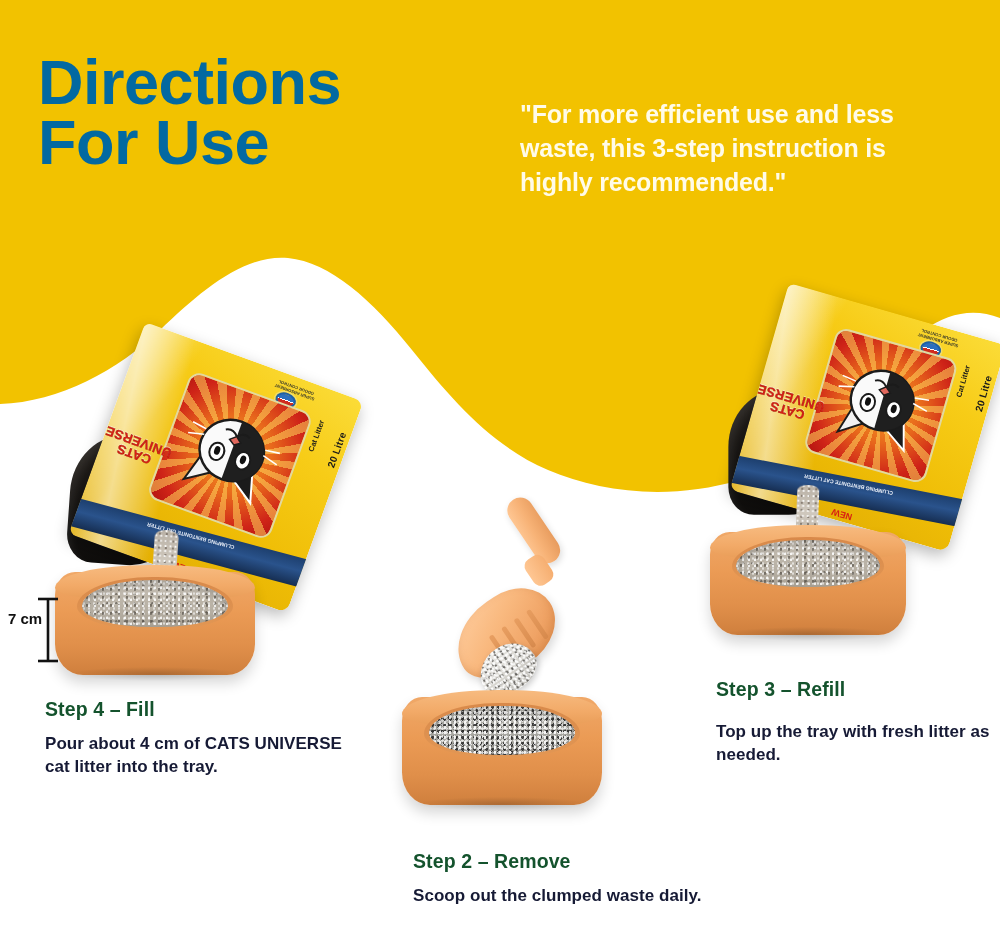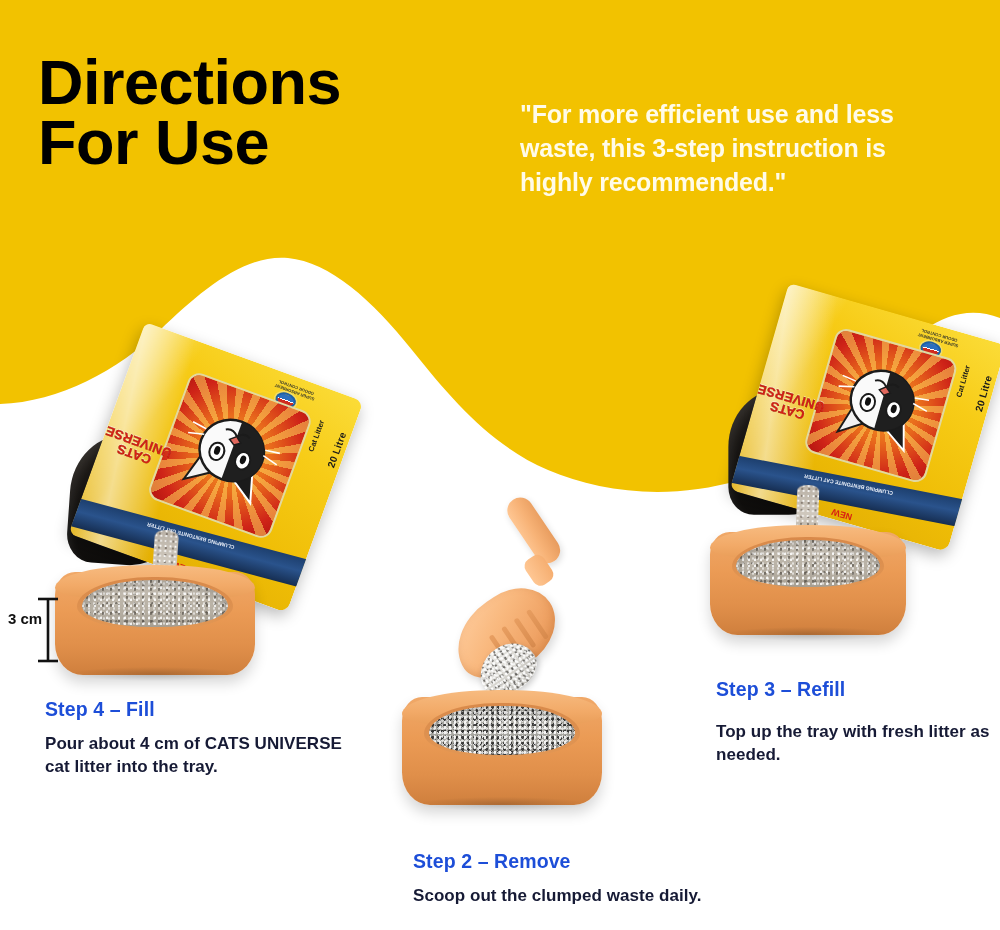--- a/index.html
+++ b/index.html
@@ -12,38 +12,38 @@
   }
   #page { position:relative; width:1000px; height:930px; background:#fff; overflow:hidden; }
 
   
   .banner-wrap { position:absolute; left:0; top:0; width:1000px; height:500px; z-index:1; }
   .banner-wrap svg { display:block; width:1000px; height:500px; }
 
   
   .header-title {
     position:absolute; left:38px; top:52px; z-index:5;
-    color:#000000;
+    color:#0369a1;
     font-size:63px; line-height:0.96;
     font-weight:700;
     letter-spacing:-0.5px;
     white-space:pre-line;
   }
   .header-sub {
     position:absolute; left:520px; top:98px; width:430px; z-index:5;
     color:#fffbe8;
     font-size:25px; line-height:1.35;
     font-weight:700;
     letter-spacing:-0.2px;
   }
 
   
   .step-title {
     position:absolute; z-index:6;
-    color:#1d4ed8;
+    color:#14532d;
     font-size:19.5px; font-weight:700;
     letter-spacing:0.1px;
     white-space:nowrap;
   }
   .step-body {
     position:absolute; z-index:6;
     color:#161a35;
     font-size:17px; font-weight:700;
     line-height:1.33;
     letter-spacing:0.05px;
@@ -343,21 +343,21 @@
         <div class="tray-shadow"></div>
       </div>
     </div>
   </div>
 
   <svg class="measure" style="left:36px;top:595px;width:24px;height:70px;" viewBox="0 0 24 70">
     <line x1="12" y1="4" x2="12" y2="66" stroke="#111" stroke-width="2.6"></line>
     <line x1="2" y1="4" x2="22" y2="4" stroke="#111" stroke-width="2.6"></line>
     <line x1="2" y1="66" x2="22" y2="66" stroke="#111" stroke-width="2.6"></line>
   </svg>
-  <div class="measure-label">3 cm</div>
+  <div class="measure-label">7 cm</div>
 
   <div class="step-title" style="left:45px;top:698px;">Step 4 – Fill</div>
   <div class="step-body" style="left:45px;top:733px;width:300px;">Pour about 4 cm of CATS UNIVERSE cat litter into the tray.</div>
 
   <div class="scene" style="left:390px;top:515px;width:280px;height:320px;">
 
     <div class="scoop" style="left:45px;top:0;width:150px;height:175px;">
       <div class="scoop-handle"></div>
       <div class="scoop-neck"></div>
       <div class="scoop-bowl">

